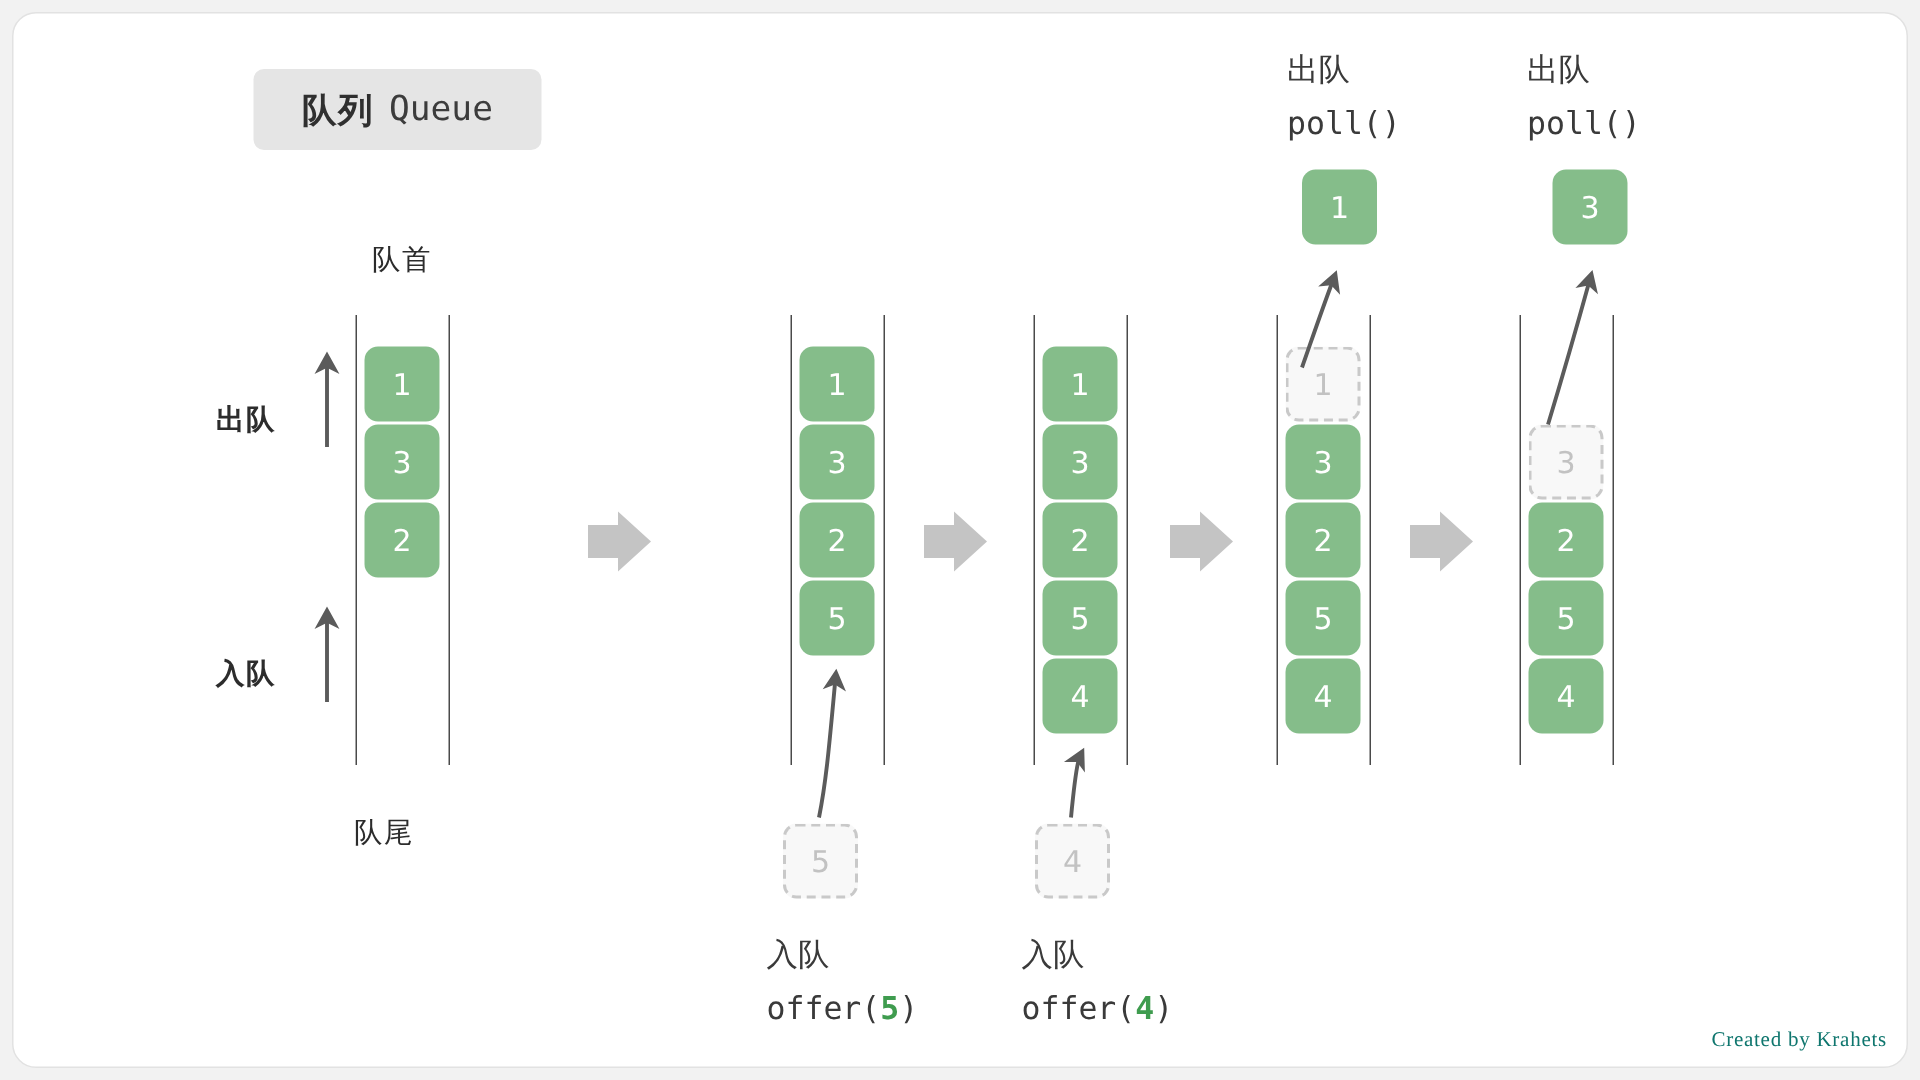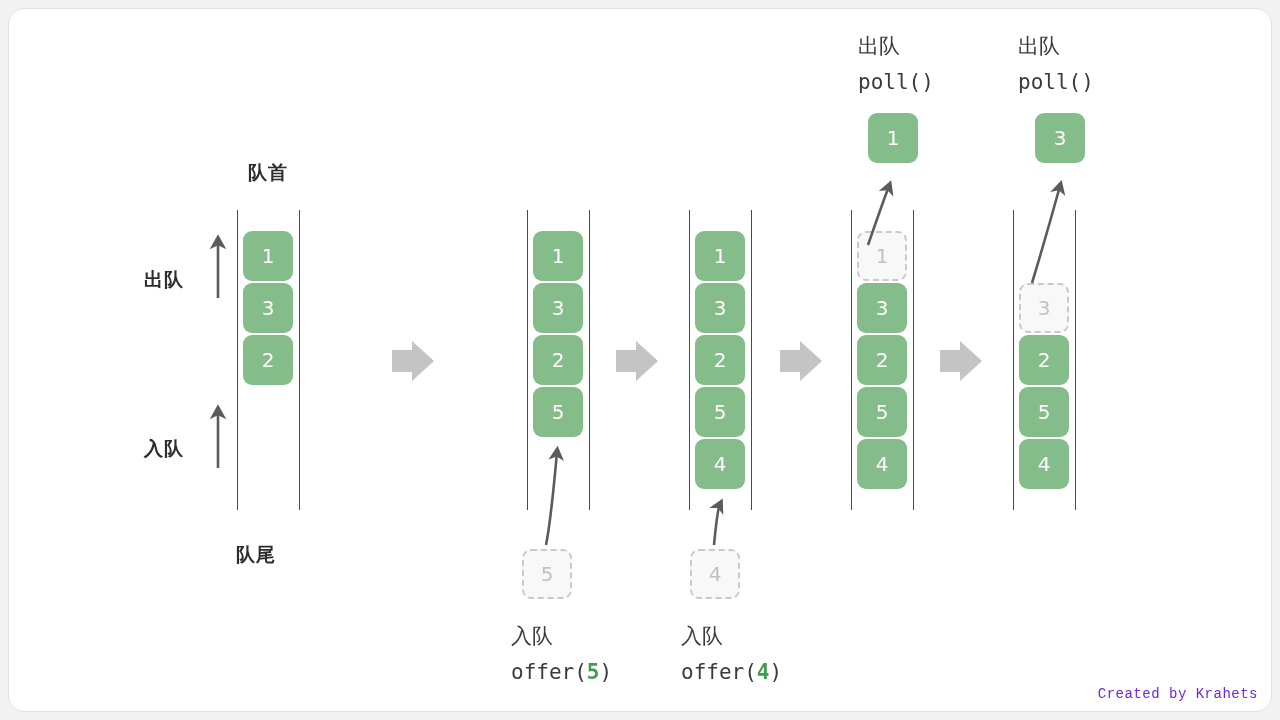--- a/index.html
+++ b/index.html
@@ -56,21 +56,21 @@
   }
   #title-chip .en {
     font-family: "DejaVu Sans Mono", monospace;
     font-size: 23px;
     color: #3c3c3c;
   }
 
   
   .cap-bold {
     font-family: "DejaVu Sans", sans-serif;
-    font-weight: bold;
+    font-weight: normal;
     font-size: 19px;
     color: #2c2c2c;
     letter-spacing: 1px;
     white-space: nowrap;
   }
   .op-label {
     font-family: "DejaVu Sans Mono", monospace;
     font-size: 21px;
     line-height: 36px;
     color: #3a3a3a;
@@ -150,32 +150,36 @@
   svg.overlay {
     position: absolute;
     left: 0; top: 0;
     width: 1280px; height: 720px;
     pointer-events: none;
   }
 
   #watermark {
     right: 22px;
     bottom: 18px;
-    font-family: Liberation Mono, monospace;
+    font-family: Liberation Serif, serif;
     font-size: 14px;
-    color: #6d28d9;
+    color: #0f766e;
     letter-spacing: 0.5px;
   }
 </style>
 </head>
 <body>
 
 <div id="canvas">
   <div id="card"></div>
 
+  <div class="abs" id="title-chip">
+    <span class="cn">队列</span>
+    <span class="en">Queue</span>
+  </div>
 
   <div class="abs cap-bold" style="left:236px; top:160px; width:64px; text-align:center;">队首</div>
   <div class="abs cap-bold" style="left:236px; top:542px; width:64px; text-align:left;">队尾</div>
 
   <div class="abs side-label" style="left:144px; top:267px;">出队</div>
   <div class="abs side-label" style="left:144px; top:436px;">入队</div>
 
   <div class="abs queue-col" style="left:237px;">
     <div class="rail left"></div>
     <div class="rail right"></div>

